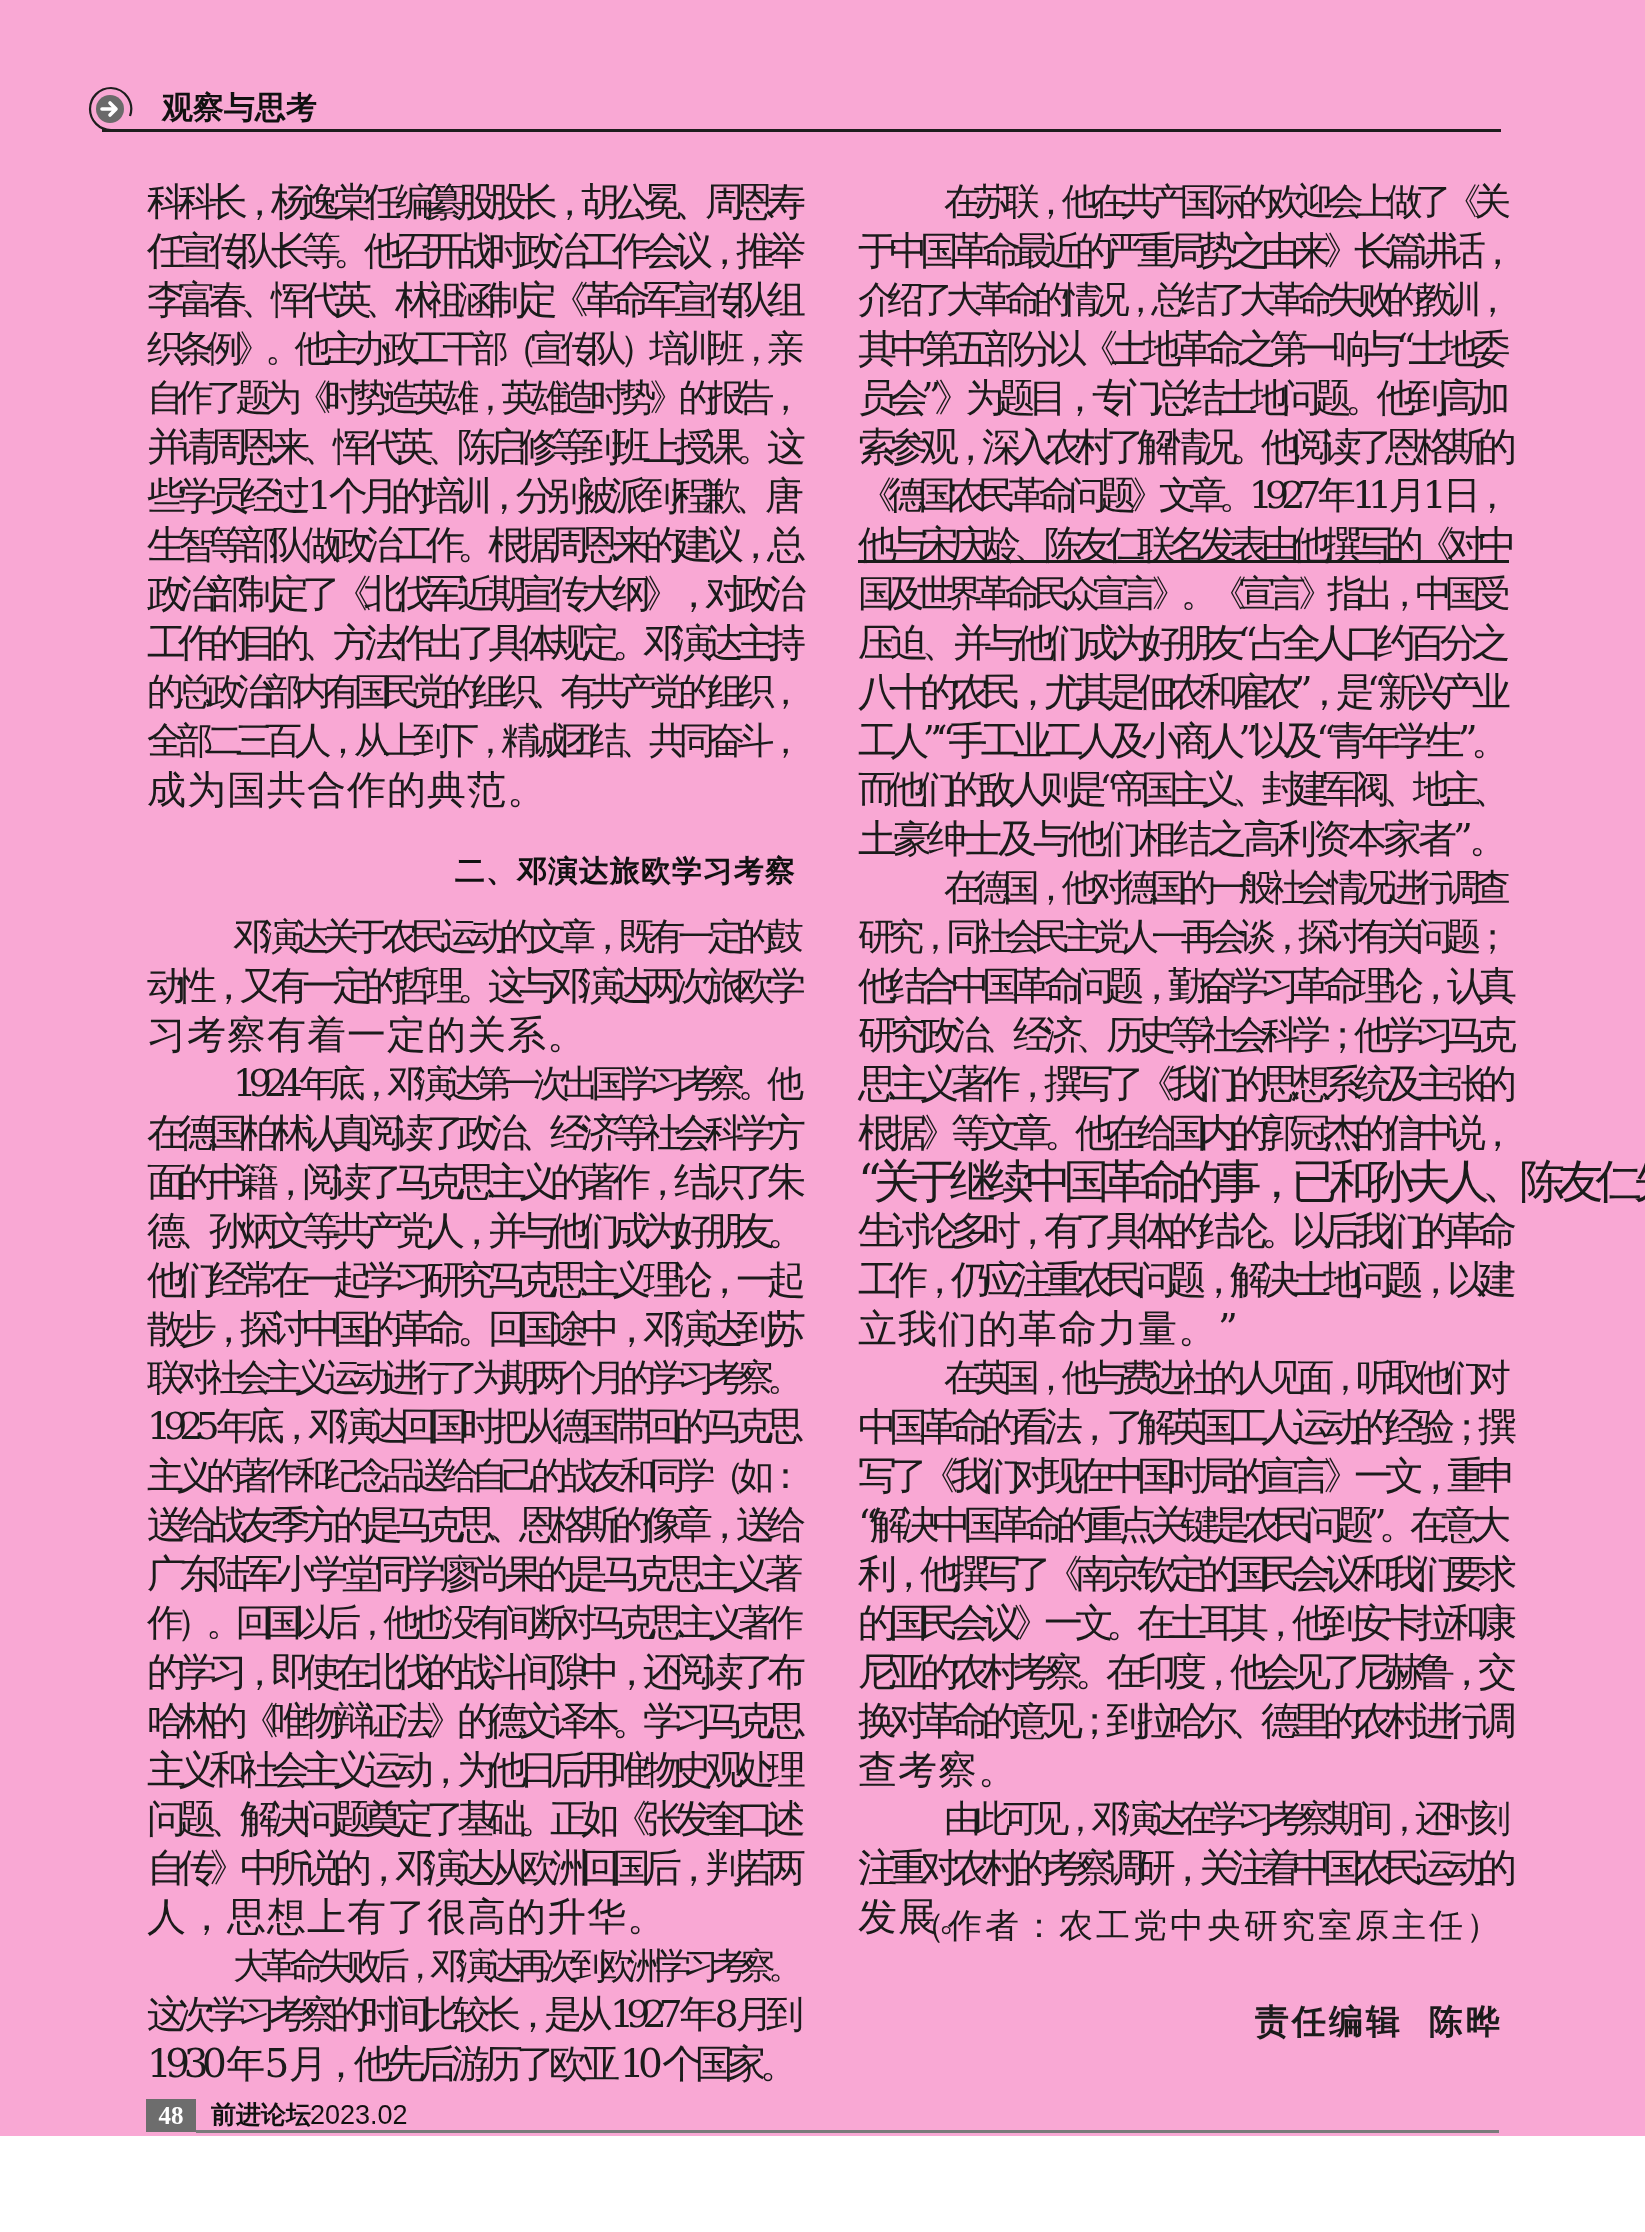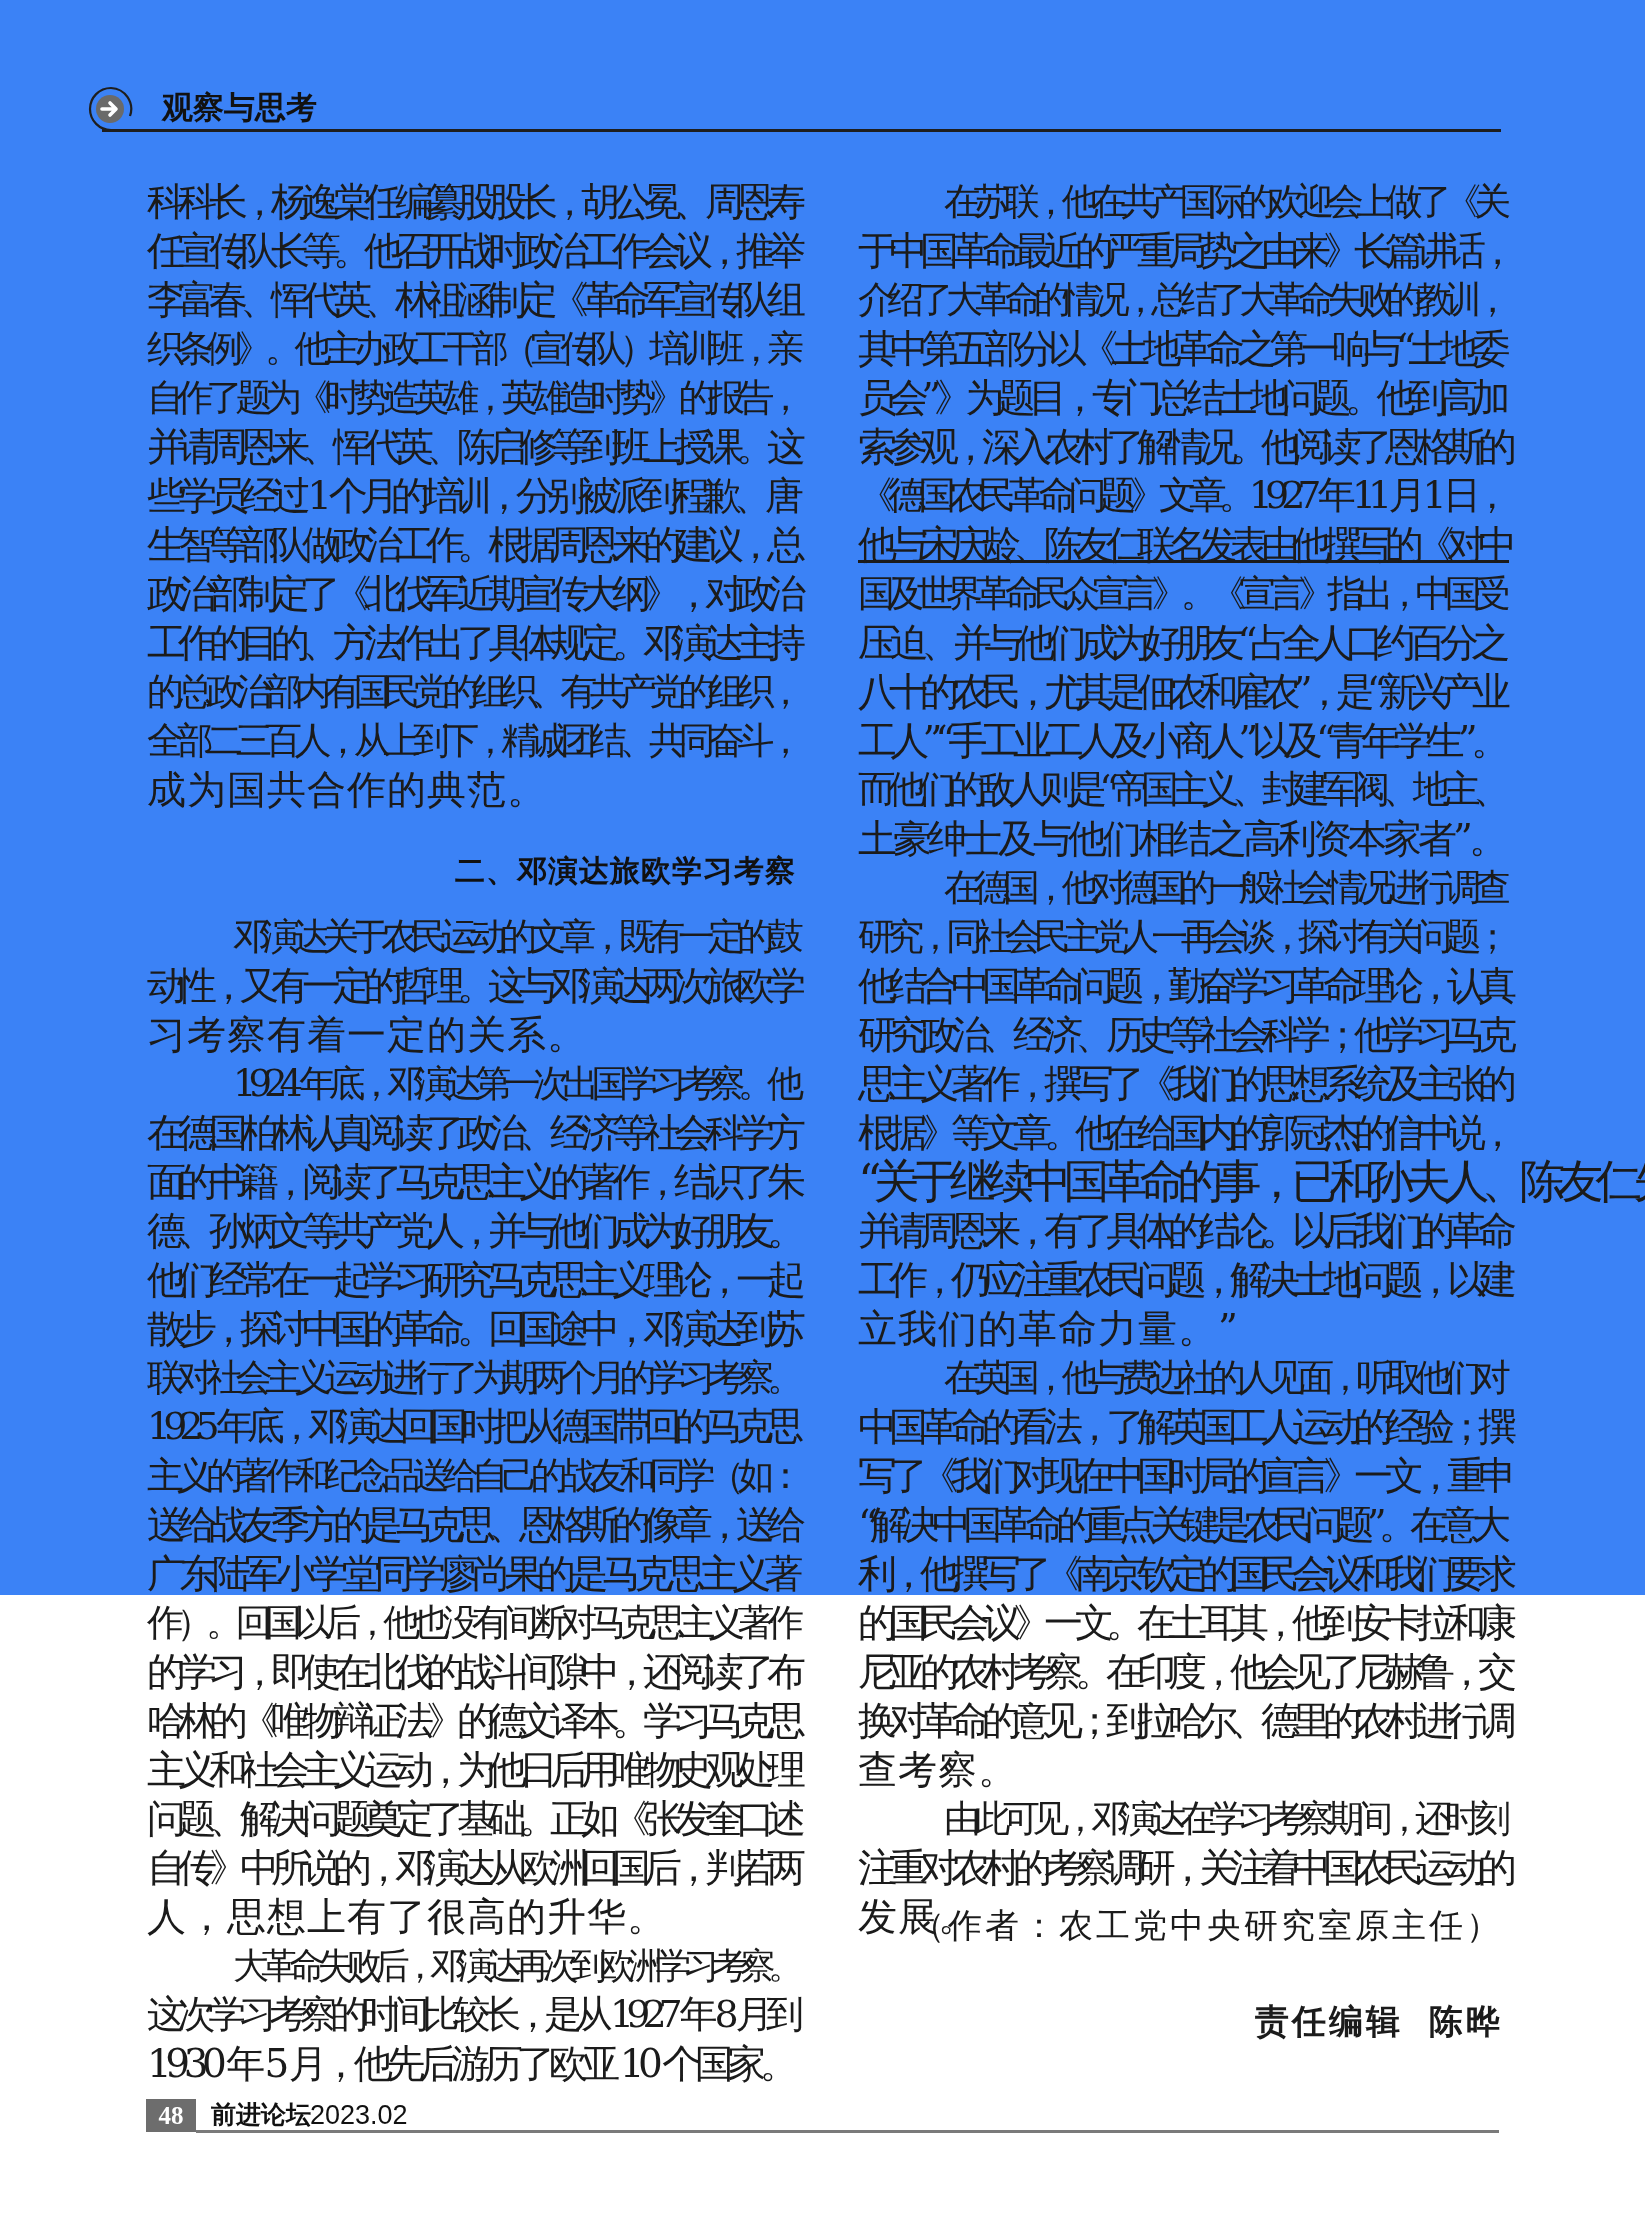--- a/index.html
+++ b/index.html
@@ -1,17 +1,17 @@
 <!DOCTYPE html>
 <html><head>
 <meta charset="utf-8">
 <style>
   html, body { margin: 0; padding: 0; background: #ffffff; }
   body { width: 1646px; height: 2233px; position: relative; overflow: hidden; color: #1a1a1a; }
-  .page { position: absolute; left: 0; top: 0; width: 1646px; height: 1595px; background: #3b82f6; }
+  .page { position: absolute; left: 0; top: 0; width: 1646px; height: 2136px; background: #f9a8d4; }
 
   
   .header { position: absolute; left: 88px; top: 86px; width: 1413px; height: 48px; }
   .header-badge { position: absolute; left: 0; top: 0; width: 46px; height: 46px; }
   .header-title { position: absolute; left: 74px; top: -2px; font-family: "DejaVu Sans", sans-serif; font-weight: bold; font-size: 31px; letter-spacing: 0px; color: #111; line-height: 46px; }
   .header-rule { position: absolute; left: 14px; top: 43px; width: 1399px; height: 0; border-top: 3px solid #1e1e1e; }
 
   
   .col { position: absolute; top: 177px; font-family: "DejaVu Serif", "Liberation Serif", serif; font-size: 39px; line-height: 49px; color: #1b1b1b; }
   .col-left { left: 147px; width: 649px; }
@@ -115,21 +115,21 @@
         <span class="line last" style="letter-spacing: -4px;">土豪绅士及与他们相结之高利资本家者”。</span>
       </div>
     <div>
         <span class="line indent" style="letter-spacing: -8px; font-size: 37px;">在德国，他对德国的一般社会情况进行调查</span>
         <span class="line" style="letter-spacing: -8px; font-size: 37px;">研究，同社会民主党人一再会谈，探讨有关问题；</span>
         <span class="line" style="letter-spacing: -8px; font-size: 39px;">他结合中国革命问题，勤奋学习革命理论，认真</span>
         <span class="line" style="letter-spacing: -8px; font-size: 39px;">研究政治、经济、历史等社会科学；他学习马克</span>
         <span class="line" style="letter-spacing: -8px; font-size: 39px;">思主义著作，撰写了《我们的思想系统及主张的</span>
         <span class="line" style="letter-spacing: -8px; font-size: 39px;">根据》等文章。他在给国内的郭冠杰的信中说，</span>
         <span class="line" style="letter-spacing: -8px; font-size: 46px;">“关于继续中国革命的事，已和孙夫人、陈友仁先</span>
-        <span class="line" style="letter-spacing: -8px; font-size: 39px;">并请周恩来，有了具体的结论。以后我们的革命</span>
+        <span class="line" style="letter-spacing: -8px; font-size: 39px;">生讨论多时，有了具体的结论。以后我们的革命</span>
         <span class="line" style="letter-spacing: -8px; font-size: 39px;">工作，仍应注重农民问题，解决土地问题，以建</span>
         <span class="line last">立我们的革命力量。”</span>
       </div>
     <div>
         <span class="line indent" style="letter-spacing: -8px; font-size: 37px;">在英国，他与费边社的人见面，听取他们对</span>
         <span class="line" style="letter-spacing: -8px; font-size: 39px;">中国革命的看法，了解英国工人运动的经验；撰</span>
         <span class="line" style="letter-spacing: -8px; font-size: 39px;">写了《我们对现在中国时局的宣言》一文，重申</span>
         <span class="line" style="letter-spacing: -8px;">“解决中国革命的重点关键是农民问题”。在意大</span>
         <span class="line" style="letter-spacing: -8px; font-size: 39px;">利，他撰写了《南京钦定的国民会议和我们要求</span>
         <span class="line" style="letter-spacing: -8px; font-size: 39px;">的国民会议》一文。在土耳其，他到安卡拉和康</span>

